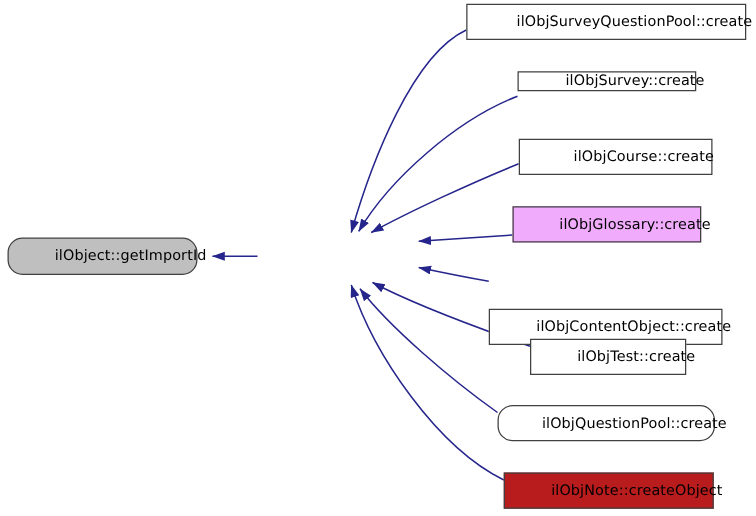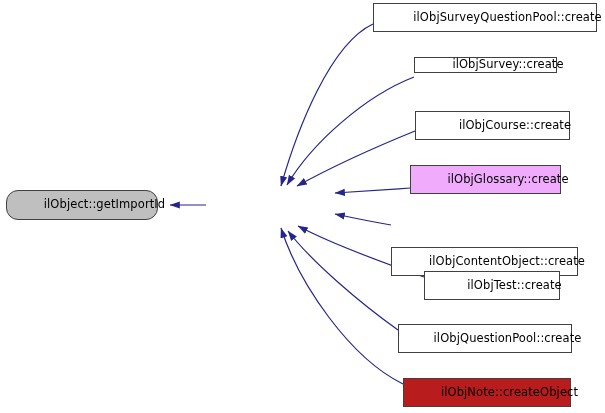--- a/index.html
+++ b/index.html
@@ -89,25 +89,25 @@
   </div>
 
   <div class="graph-node" style="left: 410px; top: 165px; width: 151px; height: 29px; background: #f0abfc; border-color: rgb(64, 64, 64);">
     <span class="node-label">ilObjGlossary::create</span>
   </div>
 
   <div class="graph-node" style="left: 391px; top: 218px; width: 187px; height: 29px; background: rgb(255, 255, 255); border-color: rgb(64, 64, 64); margin-top: 29px;">
     <span class="node-label">ilObjContentObject::create</span>
   </div>
 
-  <div class="graph-node" style="left: 424px; top: 271px; width: 136px; height: 29px; background: rgb(255, 255, 255); border-color: rgb(64, 64, 64);">
+  <div class="graph-node" style="left: 424px; top: 271px; width: 125px; height: 29px; background: rgb(255, 255, 255); border-color: rgb(64, 64, 64);">
     <span class="node-label">ilObjTest::create</span>
   </div>
 
-  <div class="graph-node" style="left: 398px; top: 324px; width: 174px; height: 29px; background: rgb(255, 255, 255); border-color: rgb(64, 64, 64);">
+  <div class="graph-node" style="left: 398px; top: 324px; width: 174px; height: 29px; background: rgb(255, 255, 255); border-color: rgb(64, 64, 64); border-radius: 12px;">
     <span class="node-label">ilObjQuestionPool::create</span>
   </div>
 
   <div class="graph-node" style="left: 403px; top: 378px; width: 168px; height: 29px; background: #b91c1c; border-color: rgb(64, 64, 64);">
     <span class="node-label">ilObjNote::createObject</span>
   </div>
 
 </div>
 
 </body></html>

